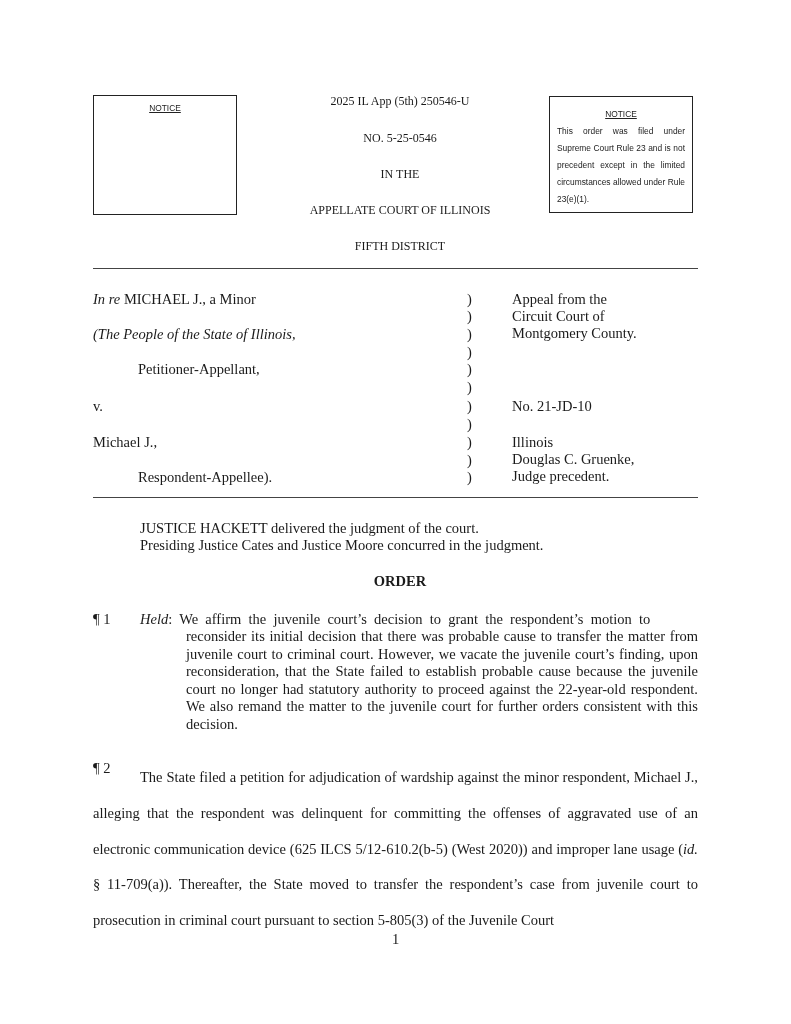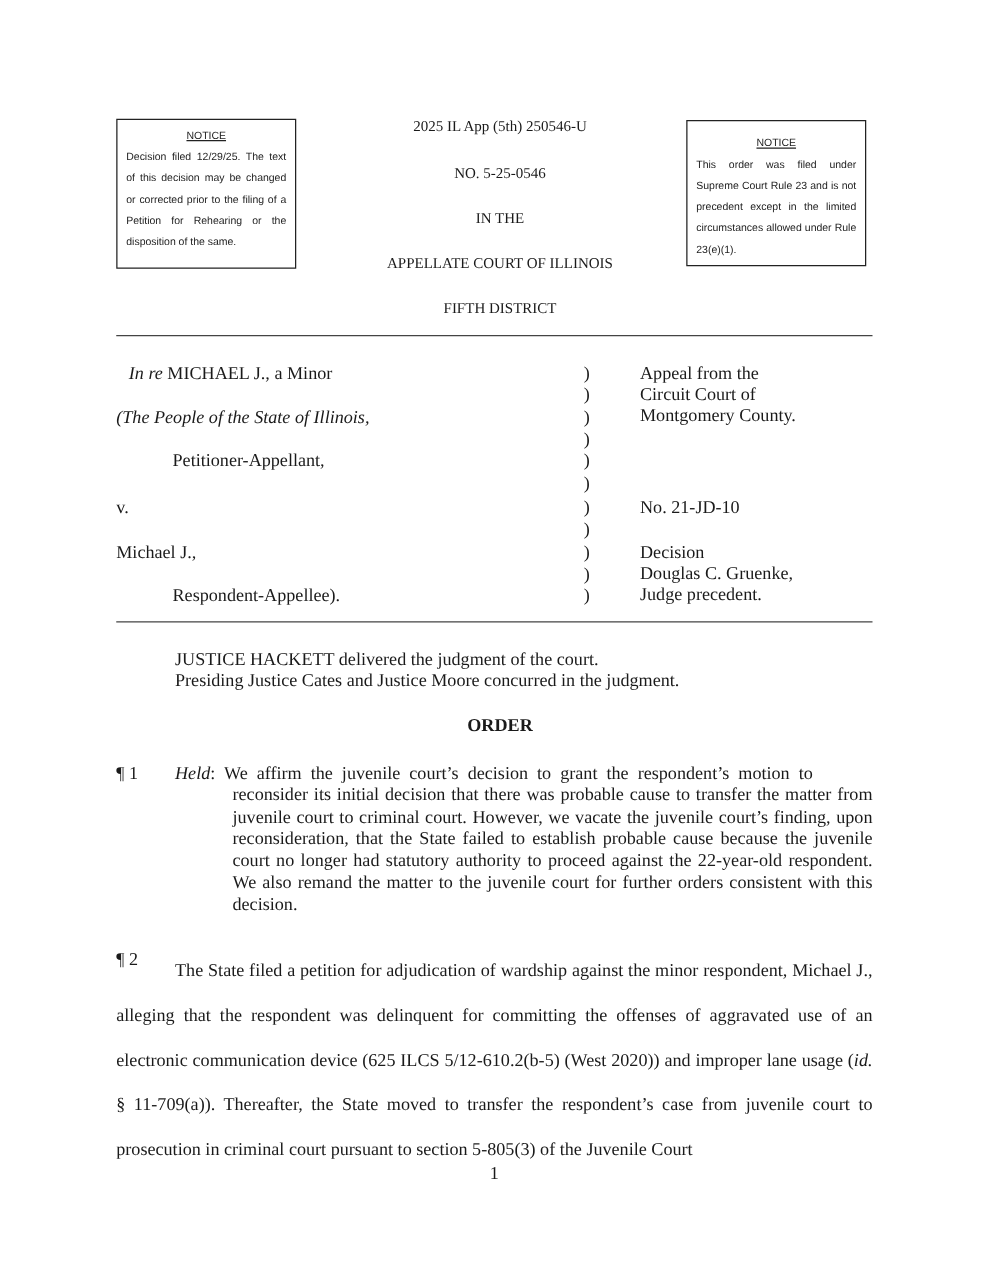--- a/index.html
+++ b/index.html
@@ -18,37 +18,36 @@
   .right-col { position: absolute; left: 512px; font-size: 14.5px; white-space: nowrap; line-height: 17px; }
   .body-text { position: absolute; font-size: 14.5px; text-align: justify; }
   .para-num { position: absolute; left: 93px; font-size: 14.5px; }
   i { font-style: italic; }
 </style>
 </head>
 <body>
 
 <div class="notice-box" style="left:93px; top:95px; width:144px; height:120px; padding:4px 7px;">
   <div class="notice-title">NOTICE</div>
-  <div class="notice-text">Decision filed 12/29/25. The text of this decision may be changed or corrected prior to the filing of a Petition for Rehearing or the disposition of the same.</div>
 </div>
 
 <div class="notice-box" style="left:549px; top:96px; width:144px; height:117px; padding:9px 7px;">
   <div class="notice-title">NOTICE</div>
   <div class="notice-text">This order was filed under Supreme Court Rule 23 and is not precedent except in the limited circumstances allowed under Rule 23(e)(1).</div>
 </div>
 
 <div class="center-line" style="top:94px;">2025 IL App (5th) 250546-U</div>
 <div class="center-line" style="top:131px;">NO. 5-25-0546</div>
 <div class="center-line" style="top:167px;">IN THE</div>
 <div class="center-line" style="top:203px;">APPELLATE COURT OF ILLINOIS</div>
 <div class="center-line" style="top:239px;">FIFTH DISTRICT</div>
 
 <div class="rule" style="top:268px;"></div>
 
-<div class="caption" style="left:93px; top:291px;margin-left:10px;">
+<div class="caption" style="left:93px; top:291px;">
   <i>In re</i><span> MICHAEL J., a Minor</span>
 </div>
 <div class="caption" style="left:93px; top:326px;font-style:italic;">(The People of the State of Illinois,</div>
 <div class="caption" style="left:138px; top:361px;">Petitioner-Appellant,</div>
 <div class="caption" style="left:93px; top:398px;">v.</div>
 <div class="caption" style="left:93px; top:434px;">Michael J.,</div>
 <div class="caption" style="left:138px; top:469px;">Respondent-Appellee).</div>
 
 <div class="paren" style="top:291px;">)</div>
 <div class="paren" style="top:308px;">)</div>
@@ -62,21 +61,21 @@
 <div class="paren" style="top:452px;">)</div>
 <div class="paren" style="top:469px;">)</div>
 
 <div class="right-col" style="top:291px;">
   <div>Appeal from the</div>
   <div>Circuit Court of</div>
   <div>Montgomery County.</div>
 </div>
 <div class="right-col" style="top:398px;">No. 21-JD-10</div>
 <div class="right-col" style="top:434px;">
-  <div>Decision</div>
+  <div>Illinois</div>
   <div>Douglas C. Gruenke,</div>
   <div>Judge precedent.</div>
 </div>
 
 <div class="rule" style="top:497px;"></div>
 
 <div class="caption" style="left:140px; top:520px;">JUSTICE HACKETT delivered the judgment of the court.</div>
 <div class="caption" style="left:140px; top:537px;">Presiding Justice Cates and Justice Moore concurred in the judgment.</div>
 
 <div class="abs" style="left:260px; width:280px; top:573px; text-align:center; font-size:14.5px; font-weight:bold;">ORDER</div>

